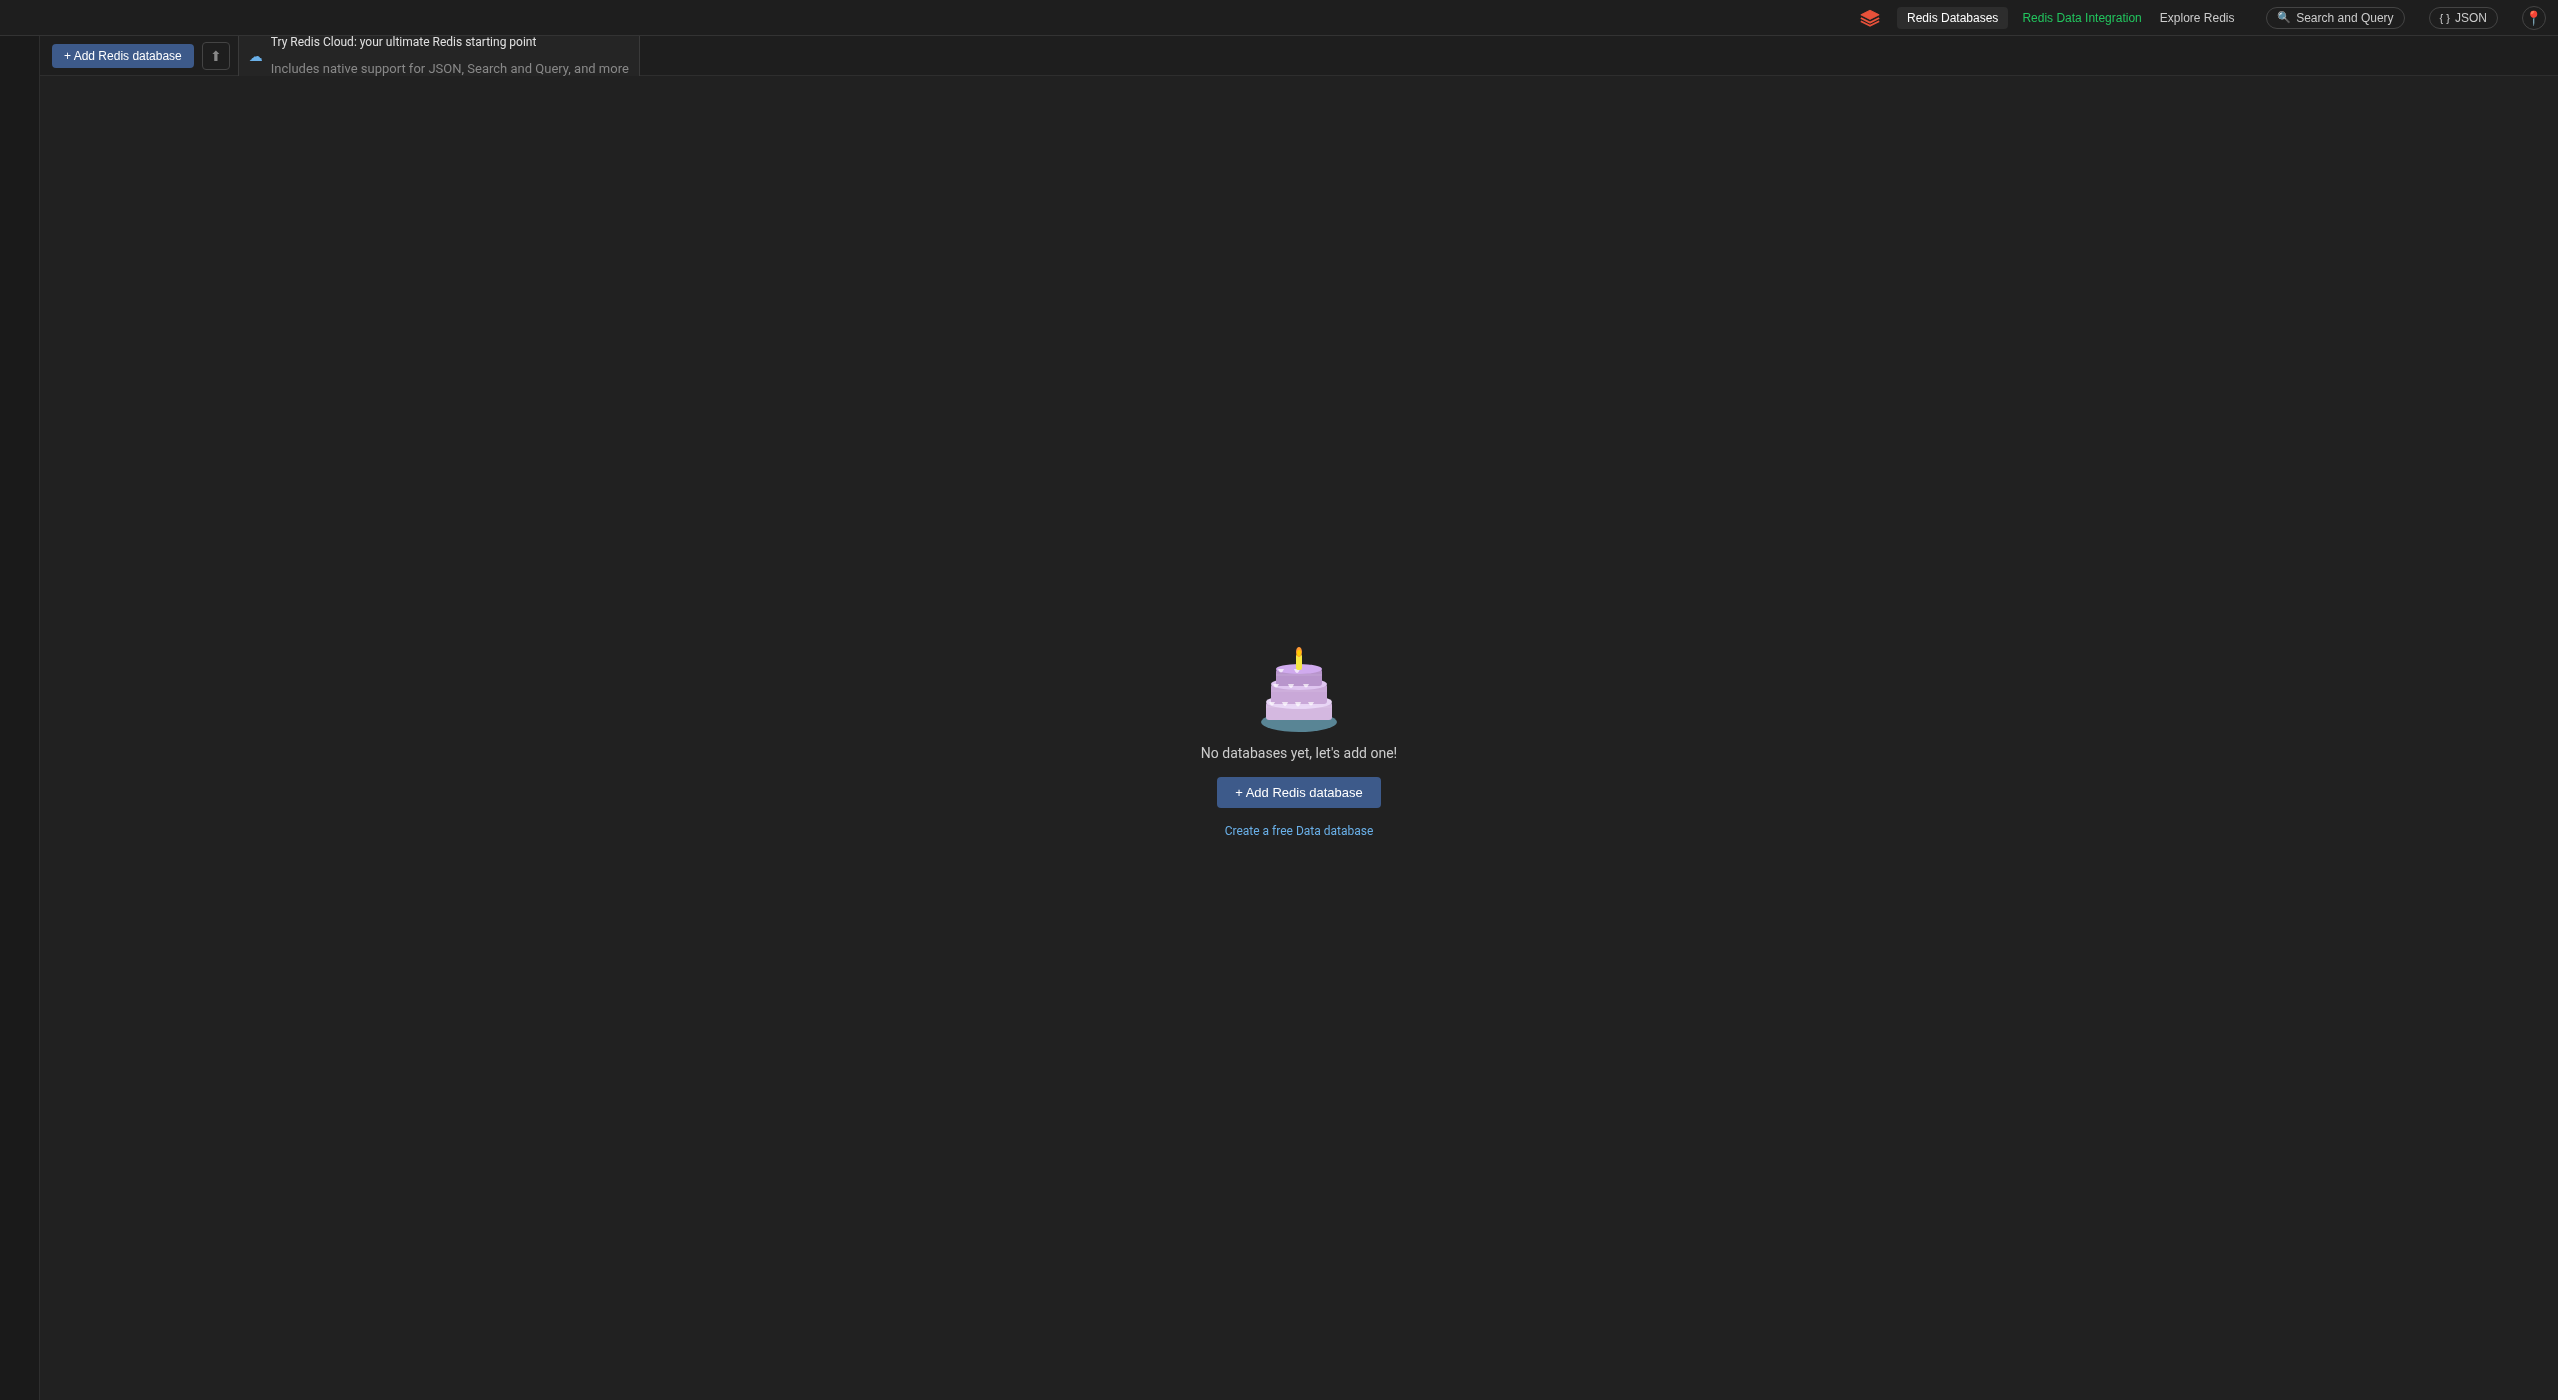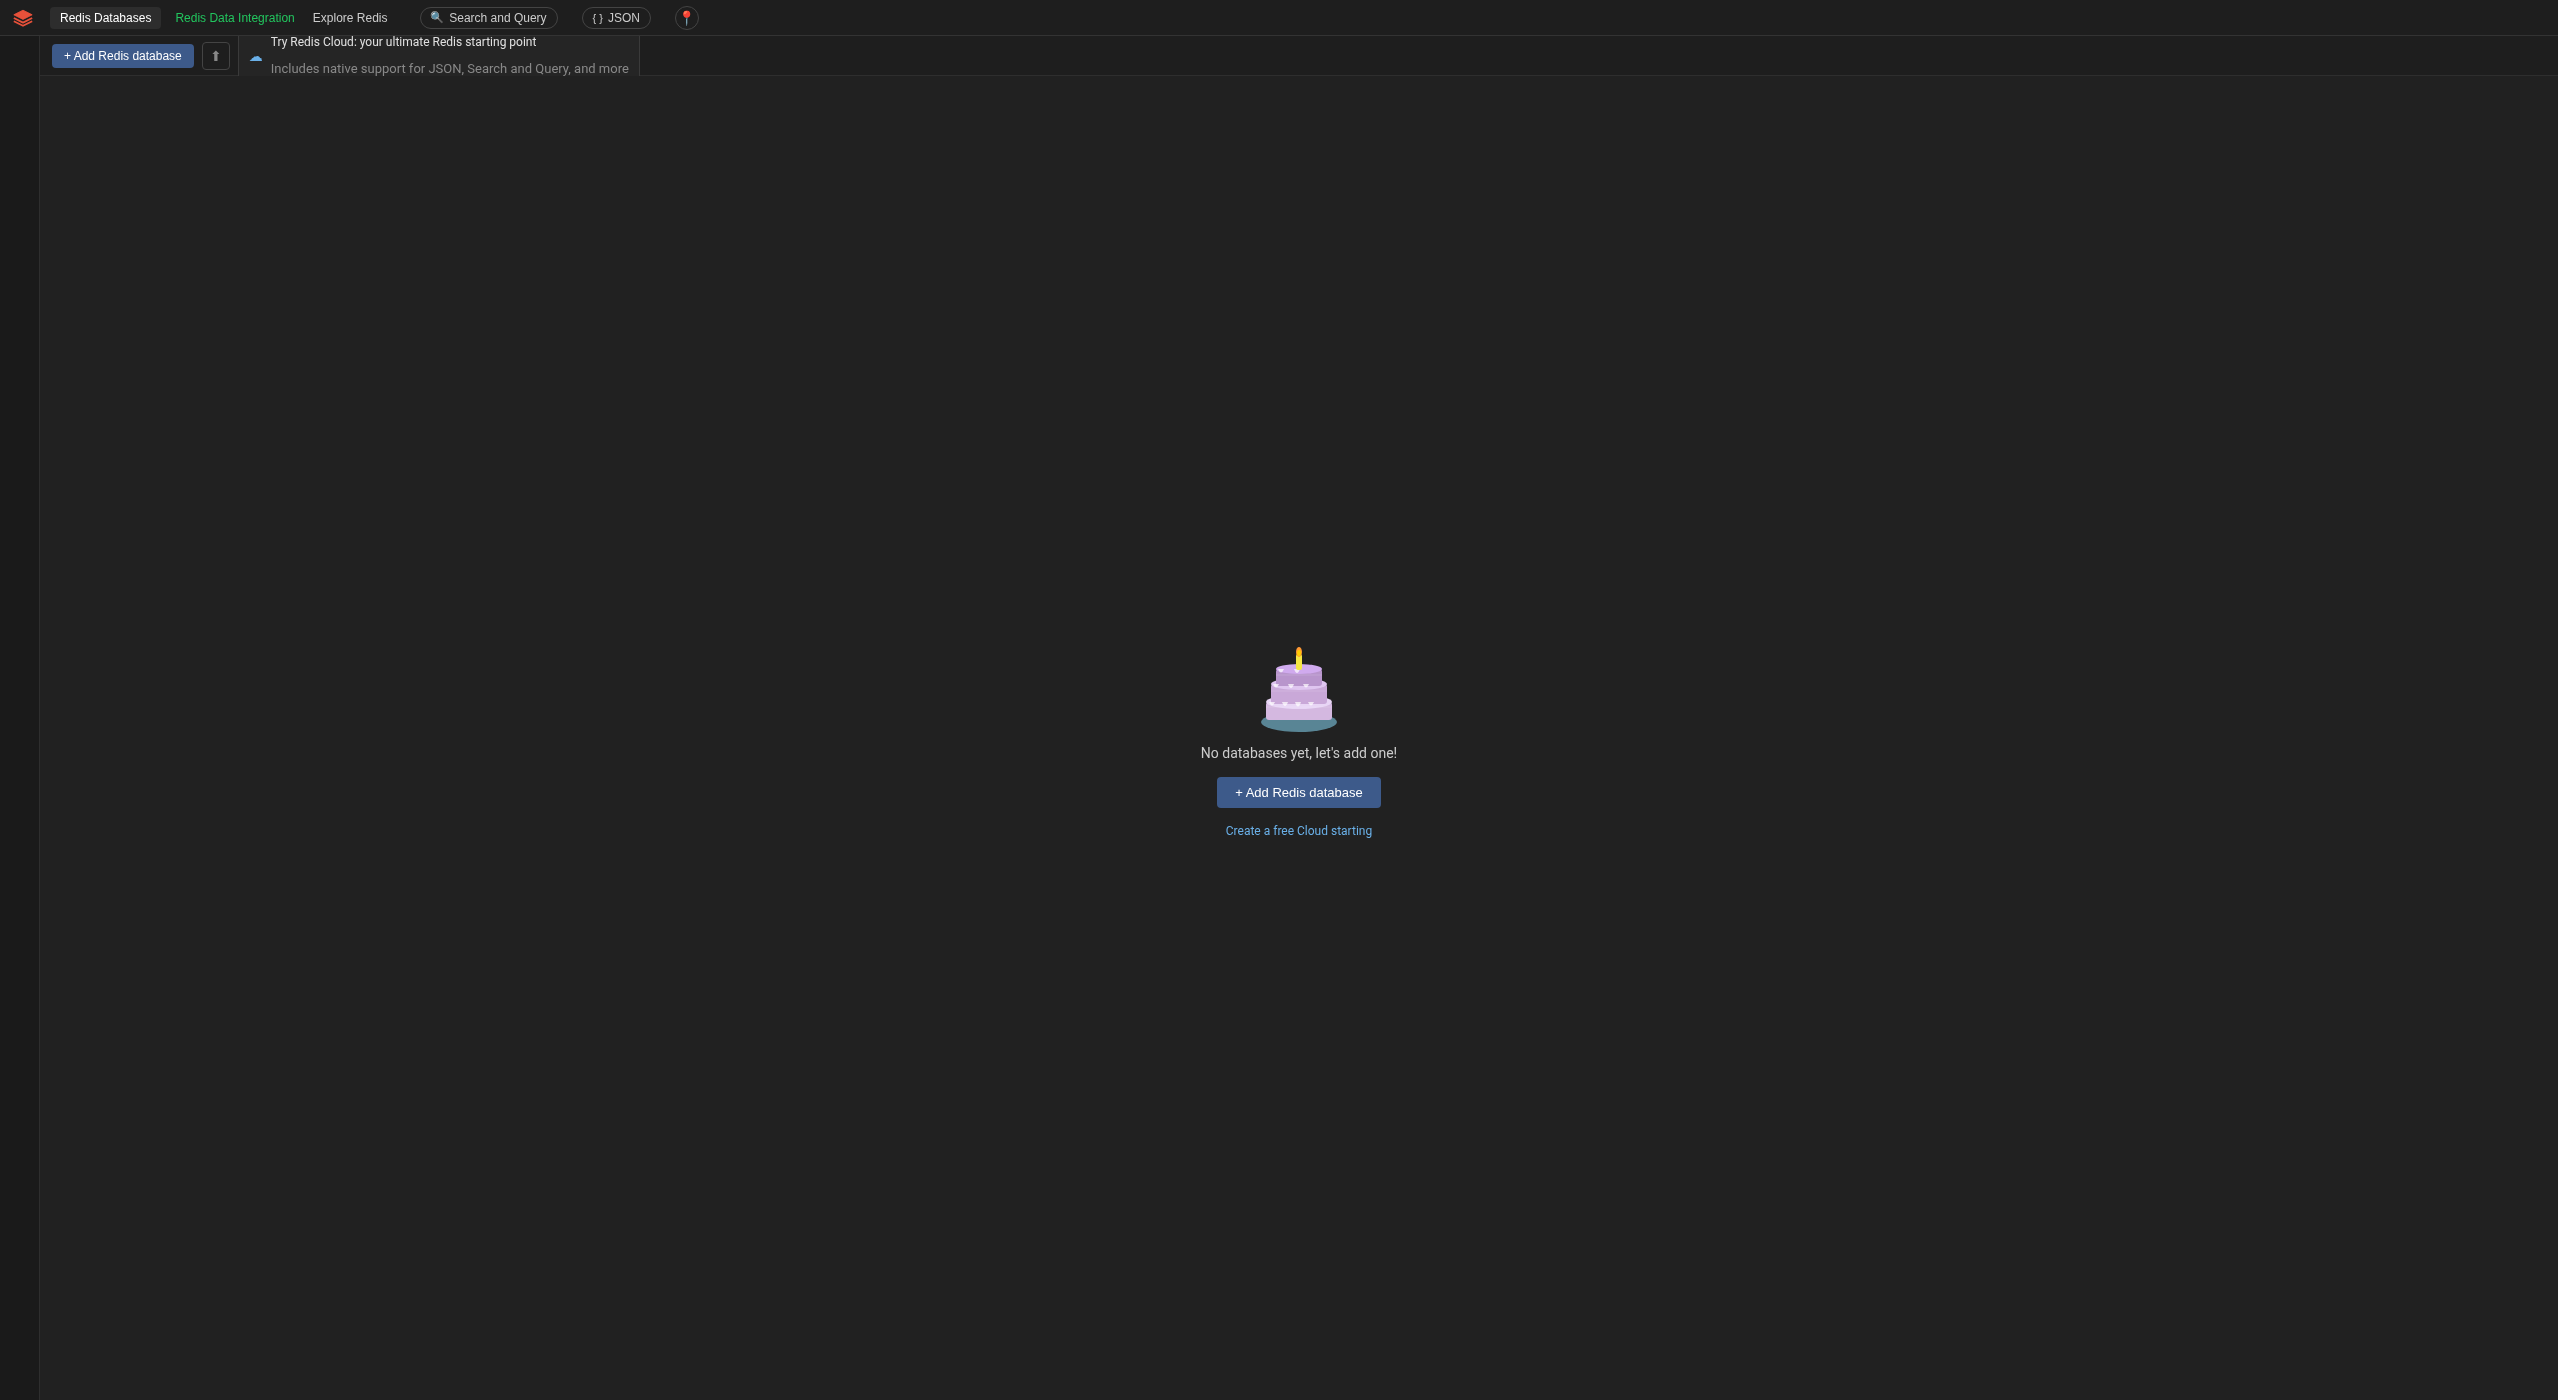--- a/index.html
+++ b/index.html
@@ -13,21 +13,21 @@
       color: #cccccc;
       font-family: -apple-system, BlinkMacSystemFont, 'Segoe UI', Roboto, sans-serif;
       height: 100vh;
       overflow: hidden;
     }
 
     
     .topbar {
       display: flex;
       align-items: center;
-      justify-content: flex-start;
+      justify-content: flex-end;
       background-color: #1e1e1e;
       border-bottom: 1px solid #333;
       height: 36px;
       padding: 0 12px;
       position: fixed;
       top: 0;
       left: 0;
       right: 0;
       z-index: 100;
     }
@@ -345,15 +345,15 @@
         <line x1="22" y1="73" x2="88" y2="73" stroke="white" stroke-width="0.5" opacity="0.3"></line>
         <line x1="27" y1="57" x2="83" y2="57" stroke="white" stroke-width="0.5" opacity="0.3"></line>
         <line x1="32" y1="41" x2="78" y2="41" stroke="white" stroke-width="0.5" opacity="0.3"></line>
       </svg>
     </div>
 
     <p class="empty-state-text">No databases yet, let's add one!</p>
 
     <button class="add-db-center-btn">+ Add Redis database</button>
 
-    <a class="cloud-link">Create a free Cloud starting</a>
+    <a class="cloud-link">Create a free Data database</a>
   </div>
 </div>
 
 </body></html>

